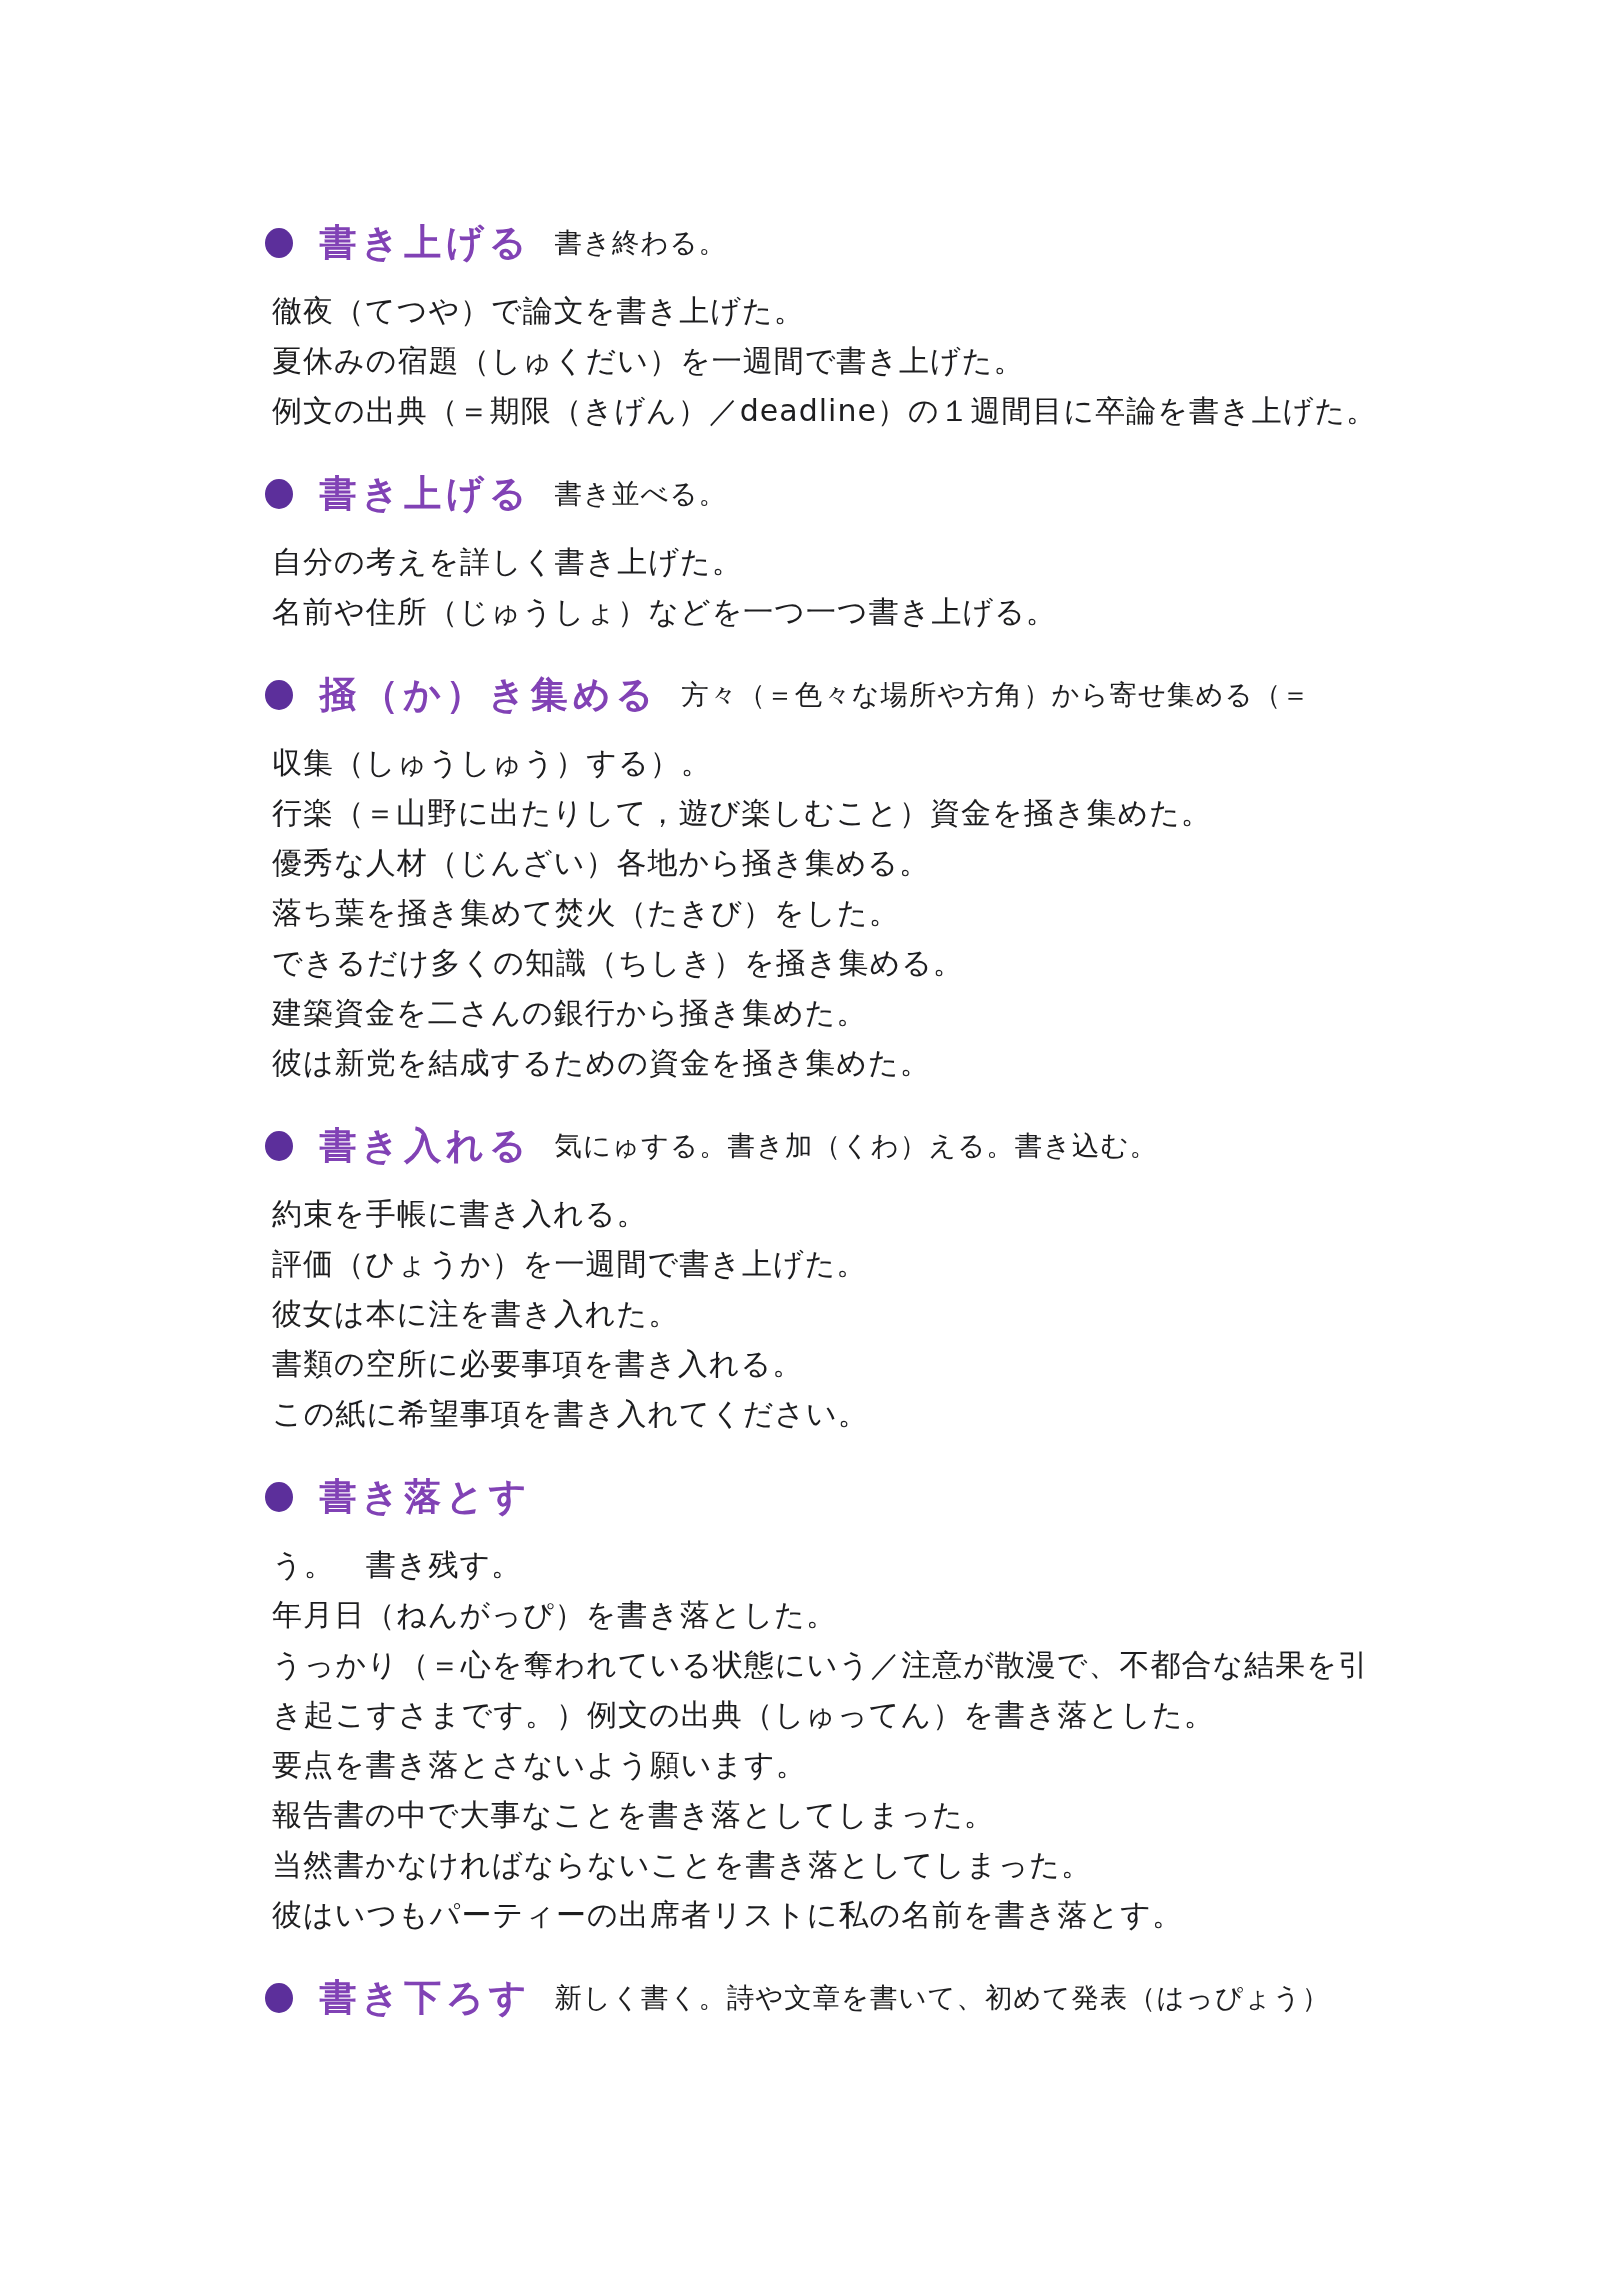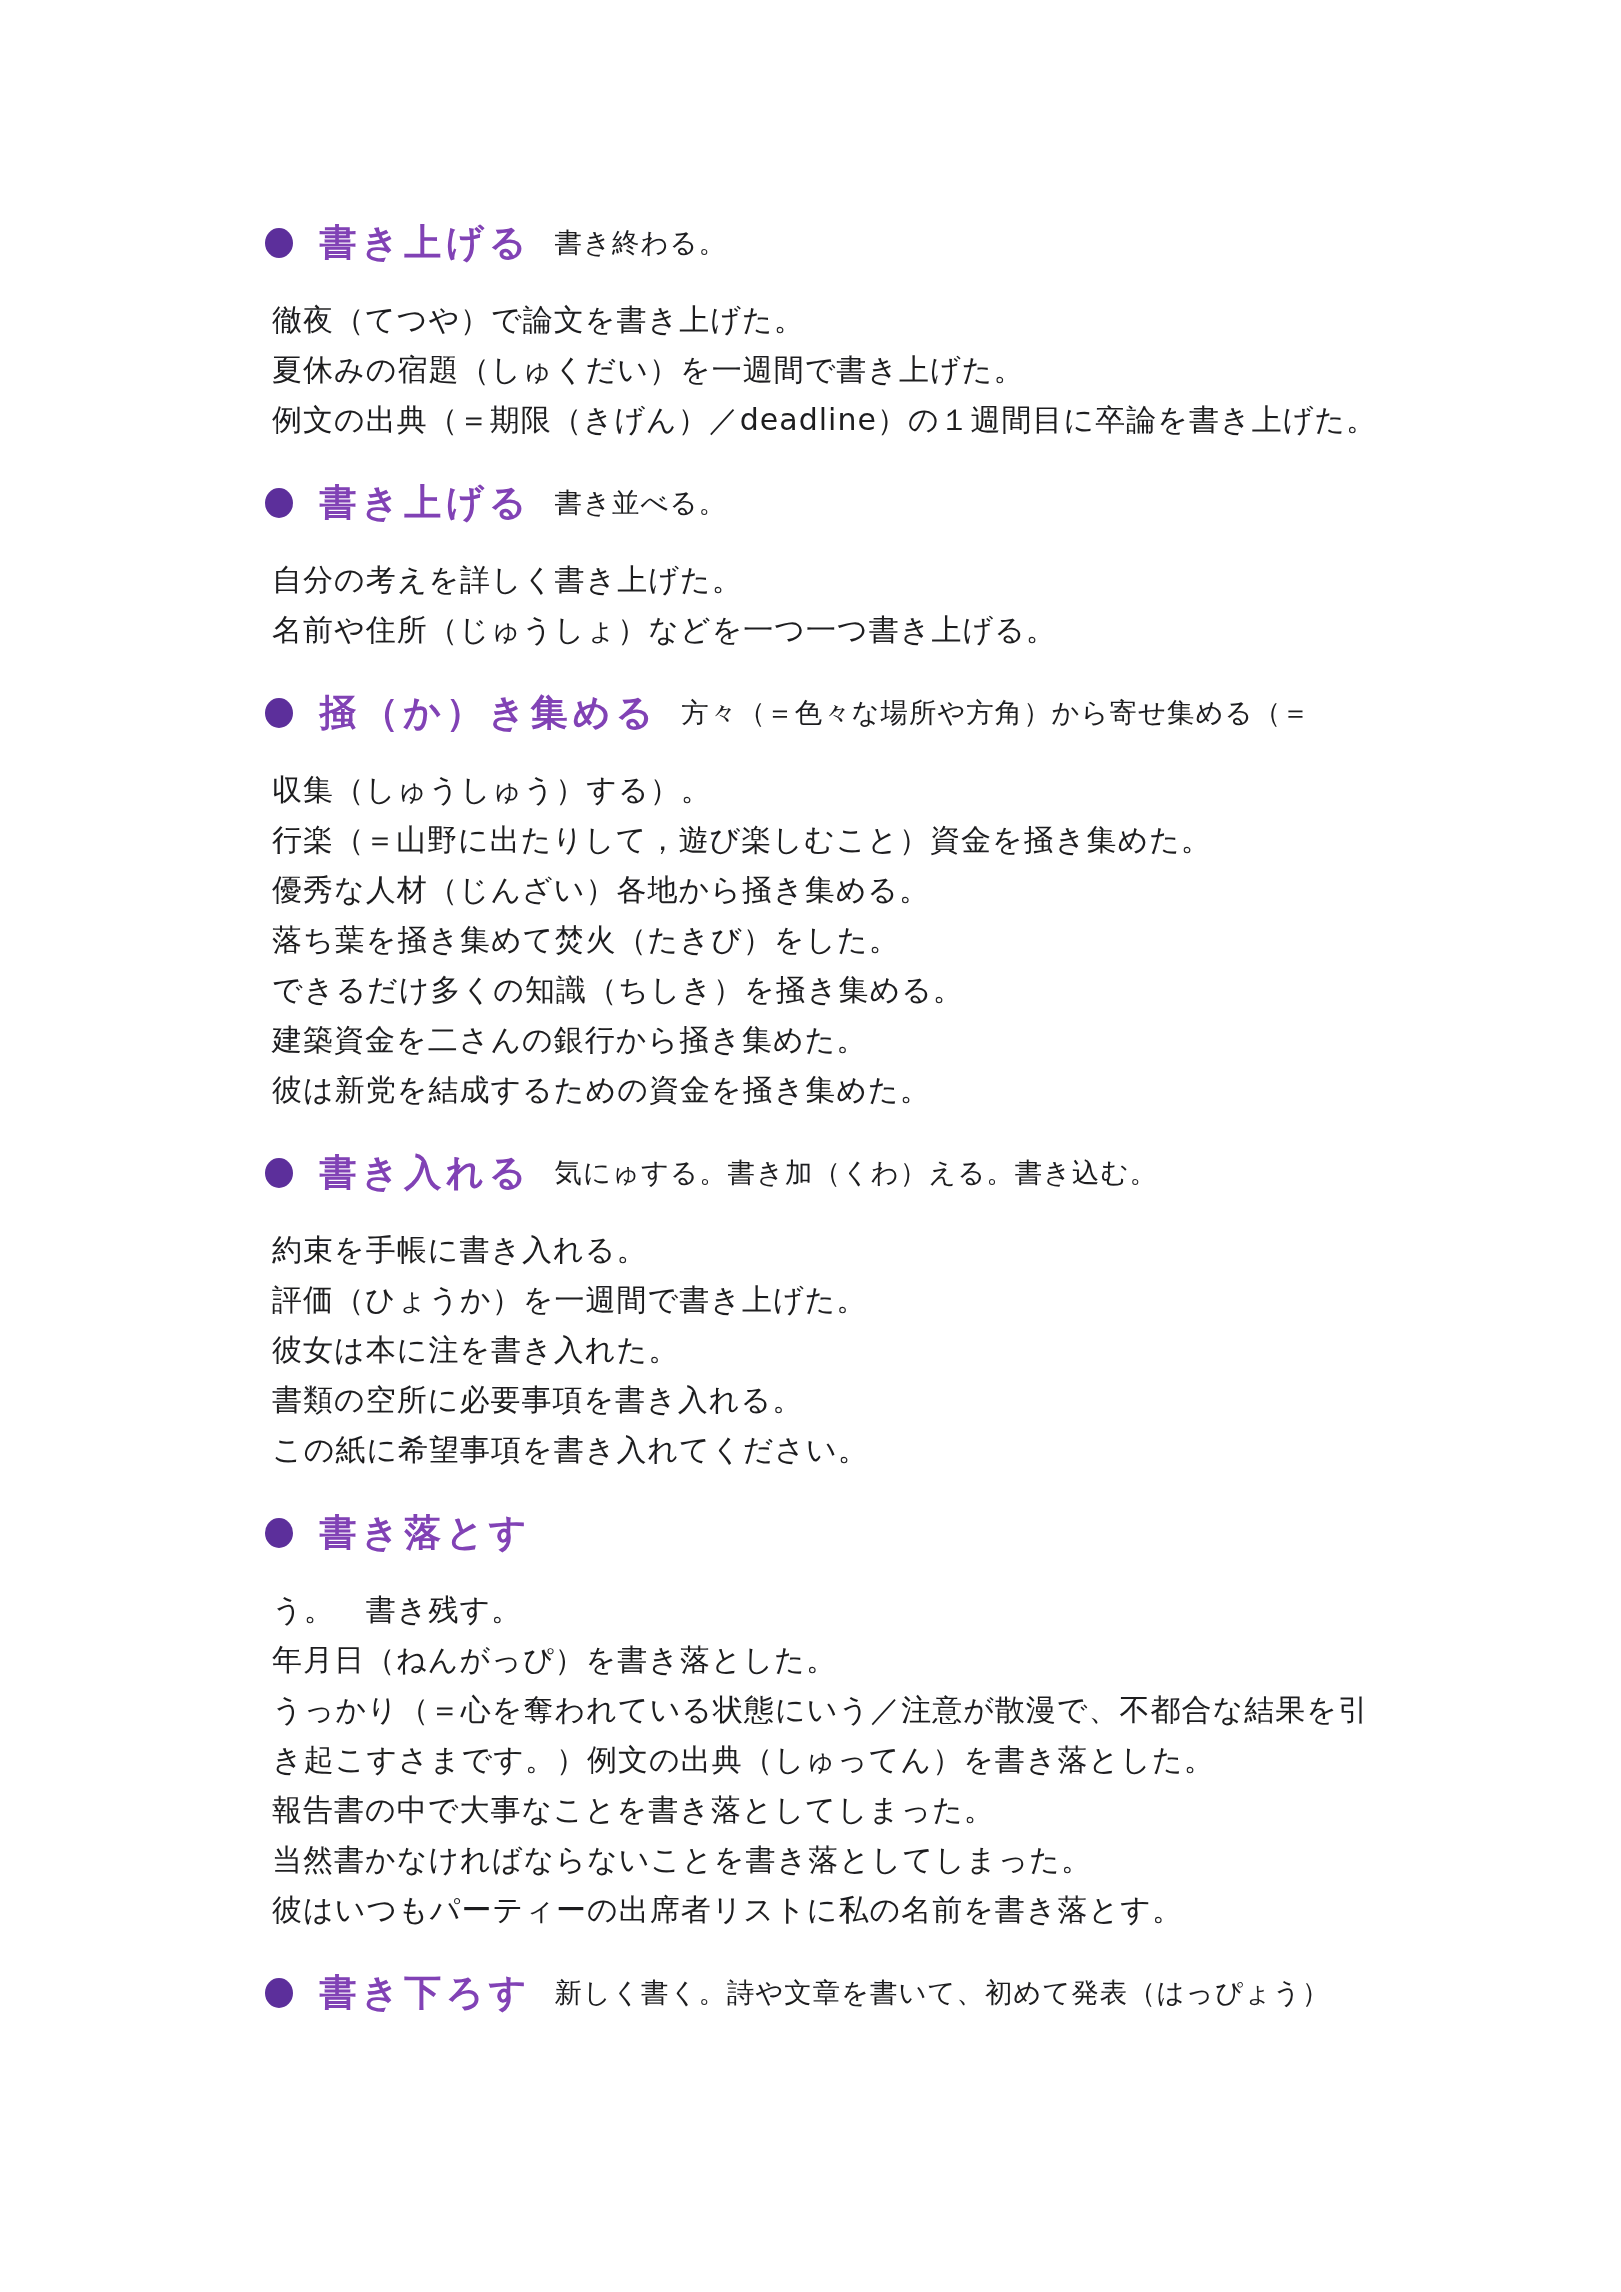--- a/index.html
+++ b/index.html
@@ -40,21 +40,21 @@
     color:#8142b5;
   }
   .defn{
     margin-left:23px;
     font-size:27.4px;
     letter-spacing:1px;
     color:#1d1d1f;
   }
   .examples{
     margin-left:272px;
-    margin-top:30px;
+    margin-top:21px;
   }
   .ex-line{
     font-size:30px;
     line-height:50px;
     letter-spacing:1px;
     white-space:nowrap;
     color:#1d1d1f;
   }
 </style>
 </head>
@@ -125,20 +125,21 @@
     <div class="entry-head">
       <span class="bullet"></span>
       <span class="headword">書き落とす</span>
     </div>
     <div class="examples">
       <div class="ex-line">う。　書き残す。</div>
       <div>
           <div class="ex-line">年月日（ねんがっぴ）を書き落とした。</div>
           <div class="ex-line">うっかり（＝心を奪われている状態にいう／注意が散漫で、不都合な結果を引</div>
           <div class="ex-line">き起こすさまです。）例文の出典（しゅってん）を書き落とした。</div>
+          <div class="ex-line">要点を書き落とさないよう願います。</div>
           <div class="ex-line">報告書の中で大事なことを書き落としてしまった。</div>
           <div class="ex-line">当然書かなければならないことを書き落としてしまった。</div>
           <div class="ex-line">彼はいつもパーティーの出席者リストに私の名前を書き落とす。</div>
         </div>
     </div>
   </section>
 
   <section class="entry">
     <div class="entry-head">
       <span class="bullet"></span>

